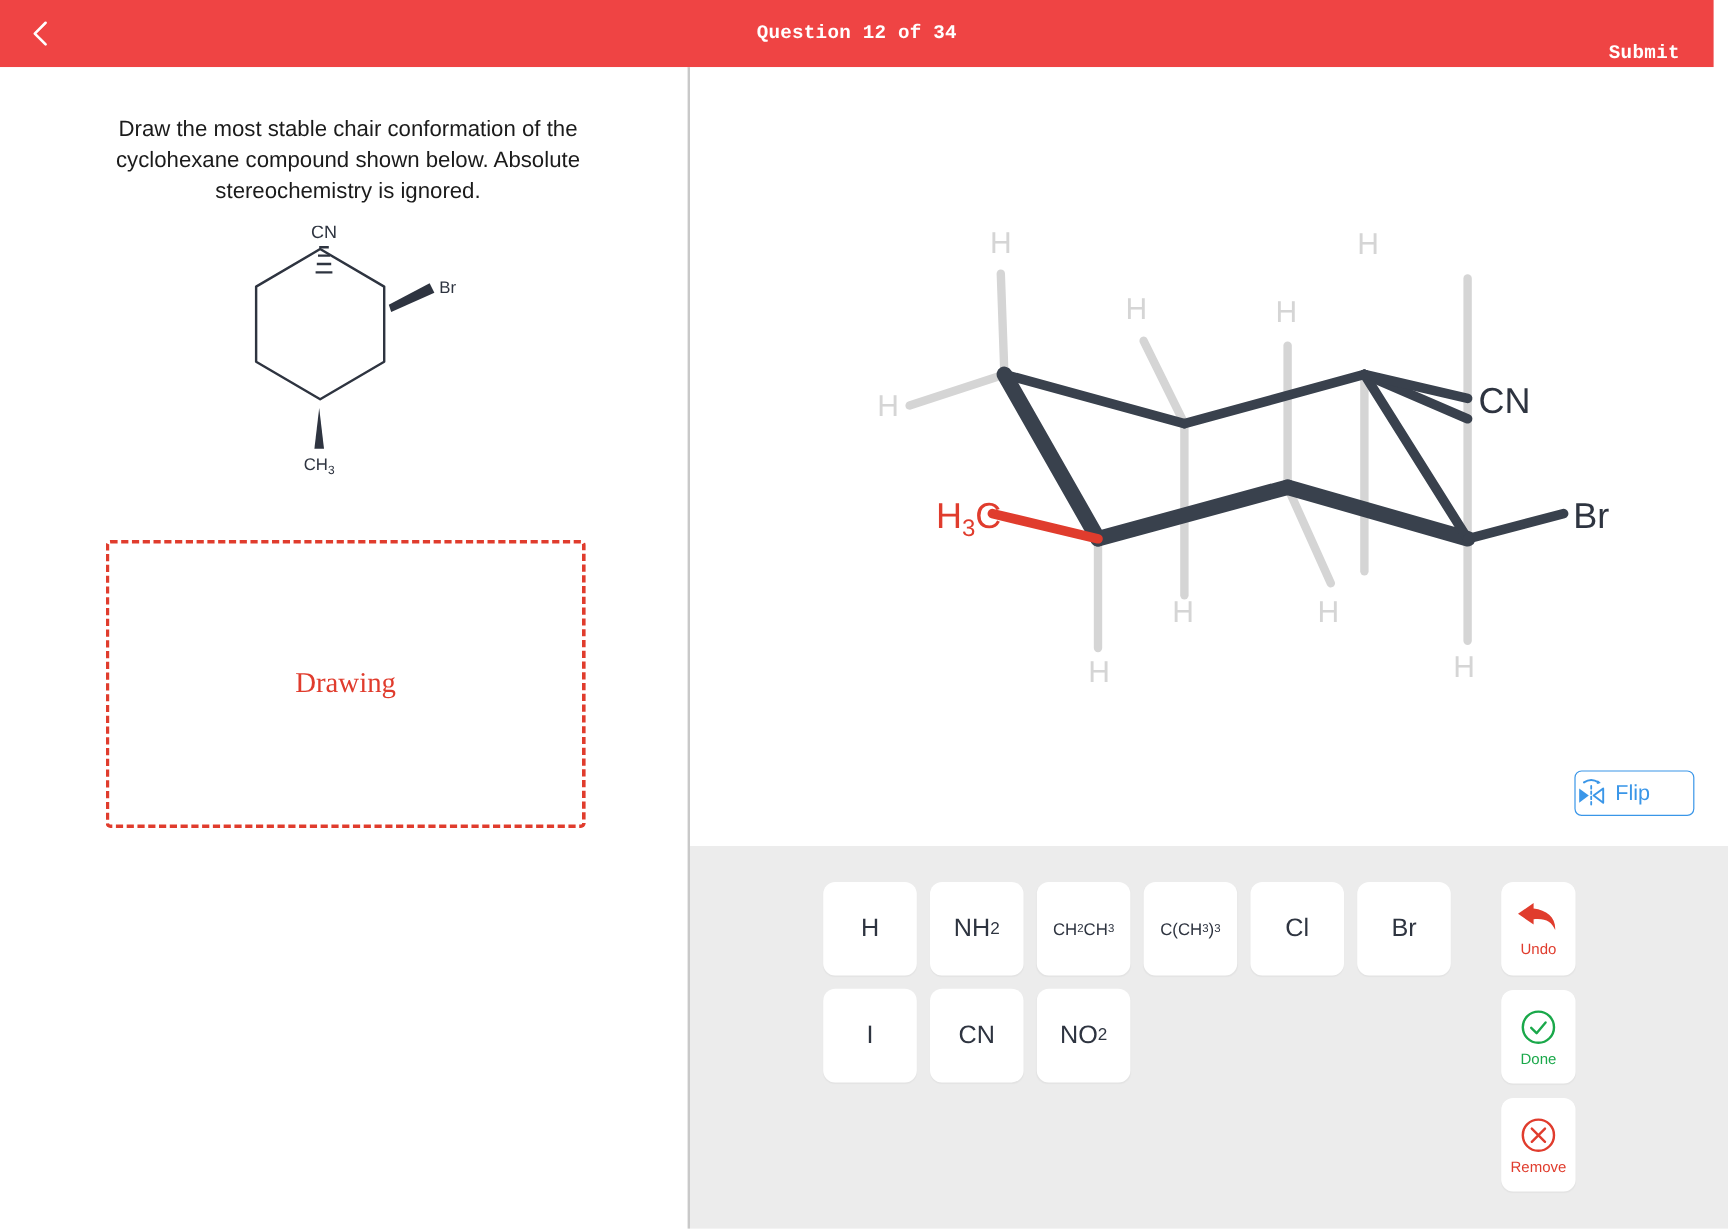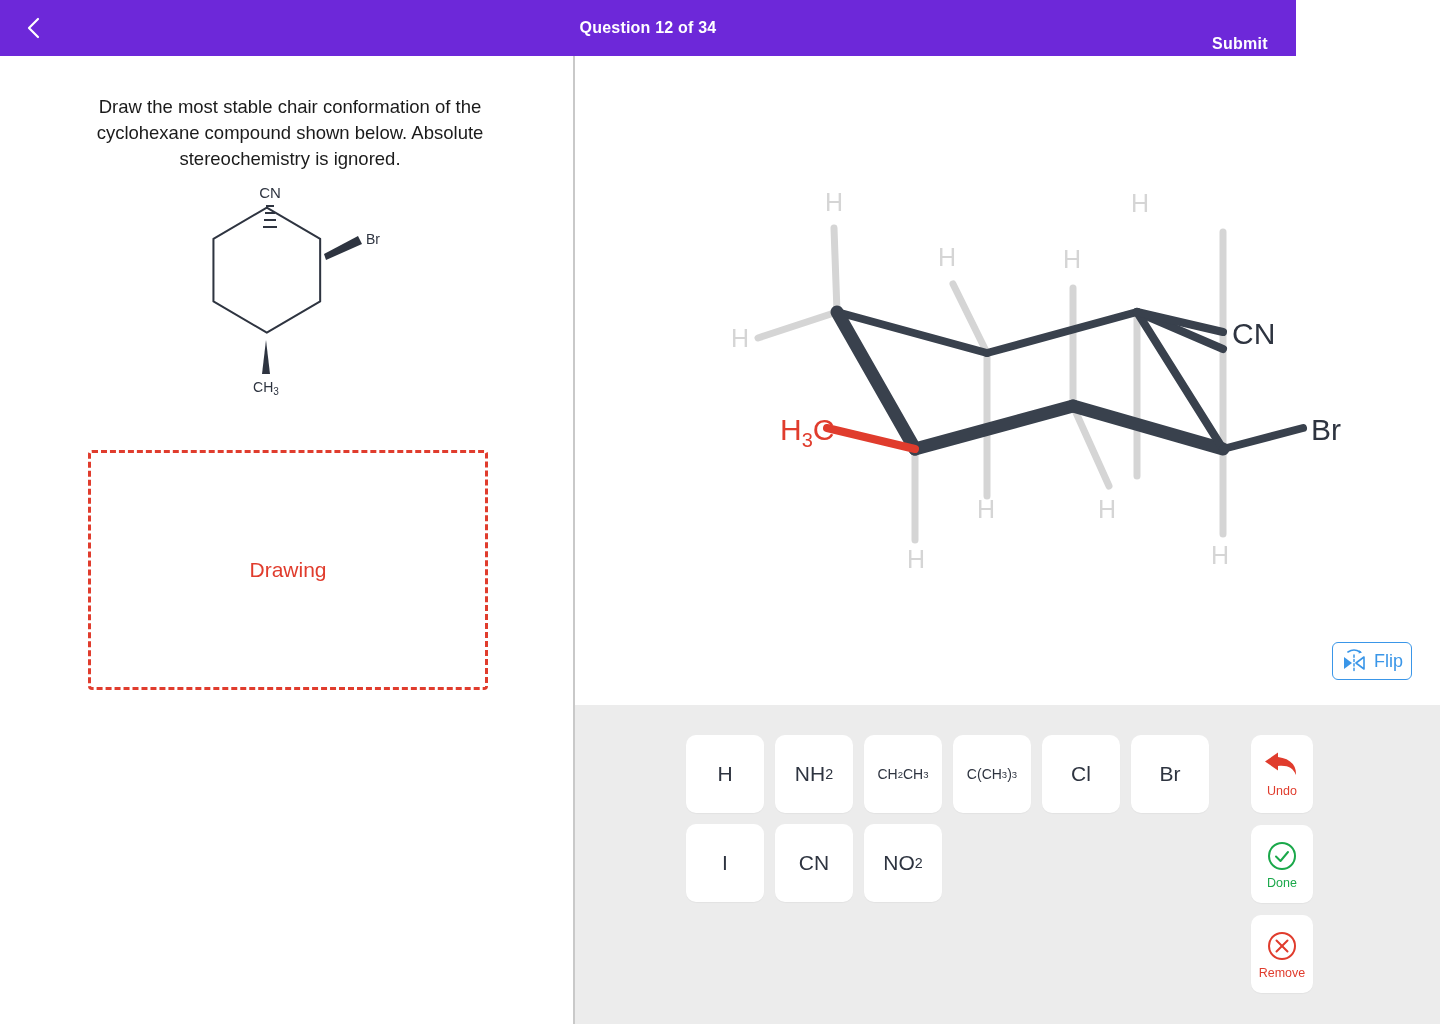--- a/index.html
+++ b/index.html
@@ -8,23 +8,23 @@
     width: 1440px; height: 1024px;
     font-family: "Liberation Sans", sans-serif;
     background: #ffffff;
     overflow: hidden;
   }
   #app { position: relative; width: 1440px; height: 1024px; }
 
   
   .header {
     position: absolute; top: 0; left: 0;
-    width: 1296px; height: 56px;
-    background: #6d28d9;
-    display: flex; align-items: center;
+    width: 1428px; height: 56px;
+    background: #ef4444;
+    display: flex; align-items: center; font-family: Liberation Mono, monospace;
   }
   .back-btn {
     position: absolute; left: 14px; top: 8px;
     width: 40px; height: 40px;
     display: flex; align-items: center; justify-content: center;
     cursor: pointer;
   }
   .back-btn svg { display: block; }
   .header-title {
     position: absolute; left: 0; right: 0; top: 0;
@@ -67,40 +67,41 @@
   .drawing-box {
     position: absolute; left: 88px; top: 394px;
     width: 400px; height: 240px;
     border: 3px dashed #e03c2d;
     border-radius: 4px;
     display: flex; align-items: center; justify-content: center;
     cursor: pointer;
   }
   .drawing-label {
     color: #e03c2d;
-    font-size: 21px;
+    font-size: 24px;
+    font-family: Liberation Serif, serif;
   }
 
   
   .right-panel {
     position: absolute; left: 575px; top: 56px;
     width: 865px; height: 968px;
     background: #ffffff;
   }
   .chair-canvas {
     position: absolute; left: 0; top: 0;
     width: 865px; height: 650px;
   }
   .flip-btn {
     position: absolute; right: 28px; top: 586px;
-    width: 80px; height: 38px;
+    width: 100px; height: 38px;
     border: 1px solid #3a96e8;
     border-radius: 6px;
     background: #ffffff;
-    display: flex; align-items: center; justify-content: center;
+    display: flex; align-items: center; justify-content: flex-start;
     gap: 7px;
     cursor: pointer;
   }
   .flip-label {
     color: #3a96e8; font-size: 18px;
   }
 
   
   .toolbar {
     position: absolute; left: 575px; top: 705px;

